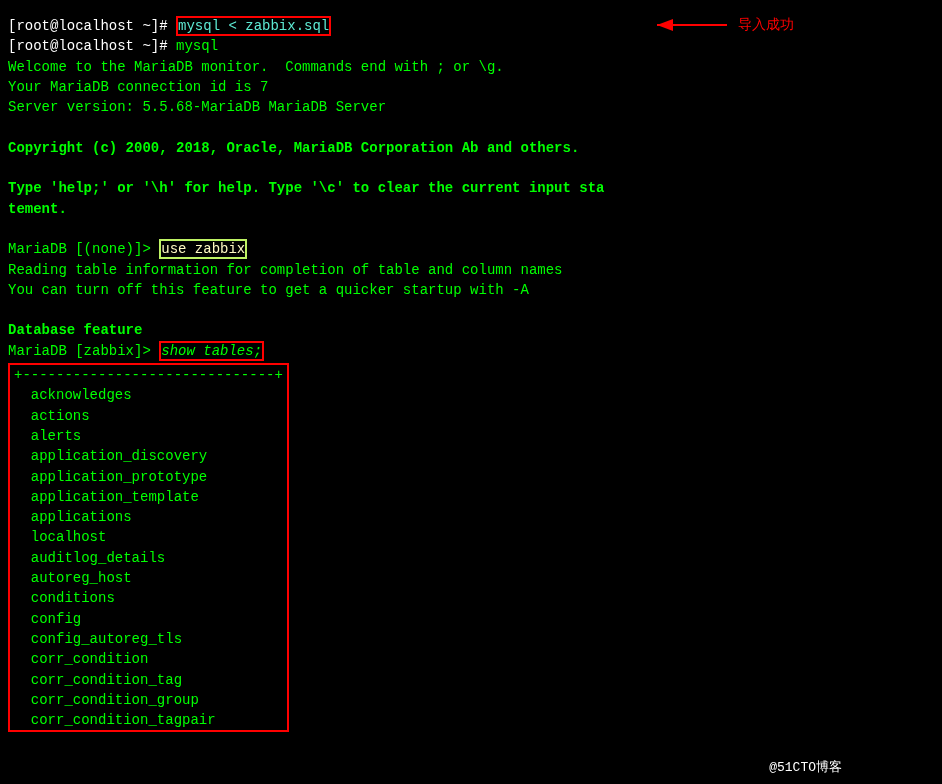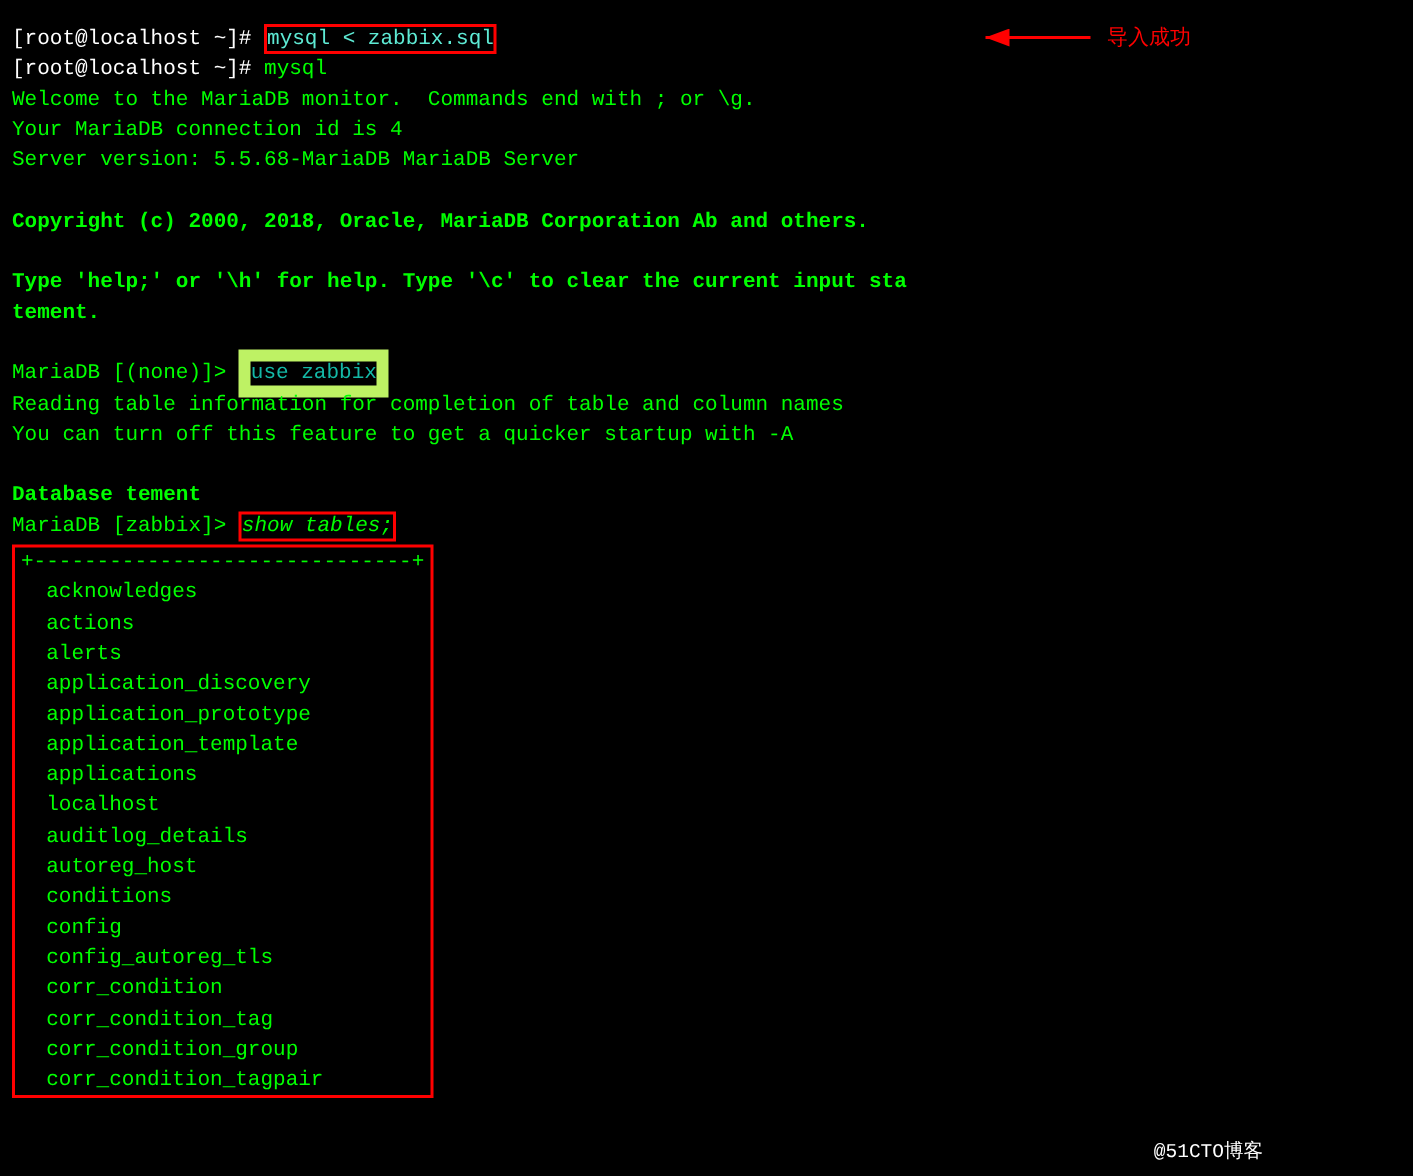--- a/index.html
+++ b/index.html
@@ -41,22 +41,22 @@
     .prompt-white {
       color: #ffffff;
     }
     .cmd-highlight {
       border: 2px solid #ff0000;
       color: #5eead4;
       display: inline;
       margin-top: 13px;
     }
     .use-highlight {
-      border: 8px solid #bef264;
-      color: #14b8a6;
+      border: 2px solid #bef264;
+      color: #fef9c3;
       display: inline;
     }
     .show-highlight {
       border: 2px solid #ff0000;
       color: #00ff00;
       display: inline;
       font-style: italic;
     }
     .table-box {
       border: 2px solid #ff0000;
@@ -98,21 +98,21 @@
   
   <div class="line"><span class="prompt-white">[root@localhost ~]# </span><span class="cmd-highlight">mysql &lt; zabbix.sql</span></div>
 
   
   <div class="line"><span class="prompt-white">[root@localhost ~]# </span><span>mysql</span></div>
 
   
   <div class="line">Welcome to the MariaDB monitor.  Commands end with ; or \g.</div>
 
   
-  <div class="line">Your MariaDB connection id is 4</div>
+  <div class="line">Your MariaDB connection id is 7</div>
 
   
   <div class="line">Server version: 5.5.68-MariaDB MariaDB Server</div>
 
   
   <div class="line">&nbsp;</div>
 
   
   <div class="line bold-green">Copyright (c) 2000, 2018, Oracle, MariaDB Corporation Ab and others.</div>
 
@@ -132,21 +132,21 @@
   
   <div class="line">Reading table information for completion of table and column names</div>
 
   
   <div class="line">You can turn off this feature to get a quicker startup with -A</div>
 
   
   <div class="line">&nbsp;</div>
 
   
-  <div class="line bold-green">Database tement</div>
+  <div class="line bold-green">Database feature</div>
 
   
   <div class="line"><span>MariaDB [zabbix]&gt; </span><span class="show-highlight">show tables;</span></div>
 
   
   <div class="table-box">
     <div class="line">+------------------------------+</div>
     <div class="line">  acknowledges</div>
     <div class="line">  actions</div>
     <div class="line">  alerts</div>

